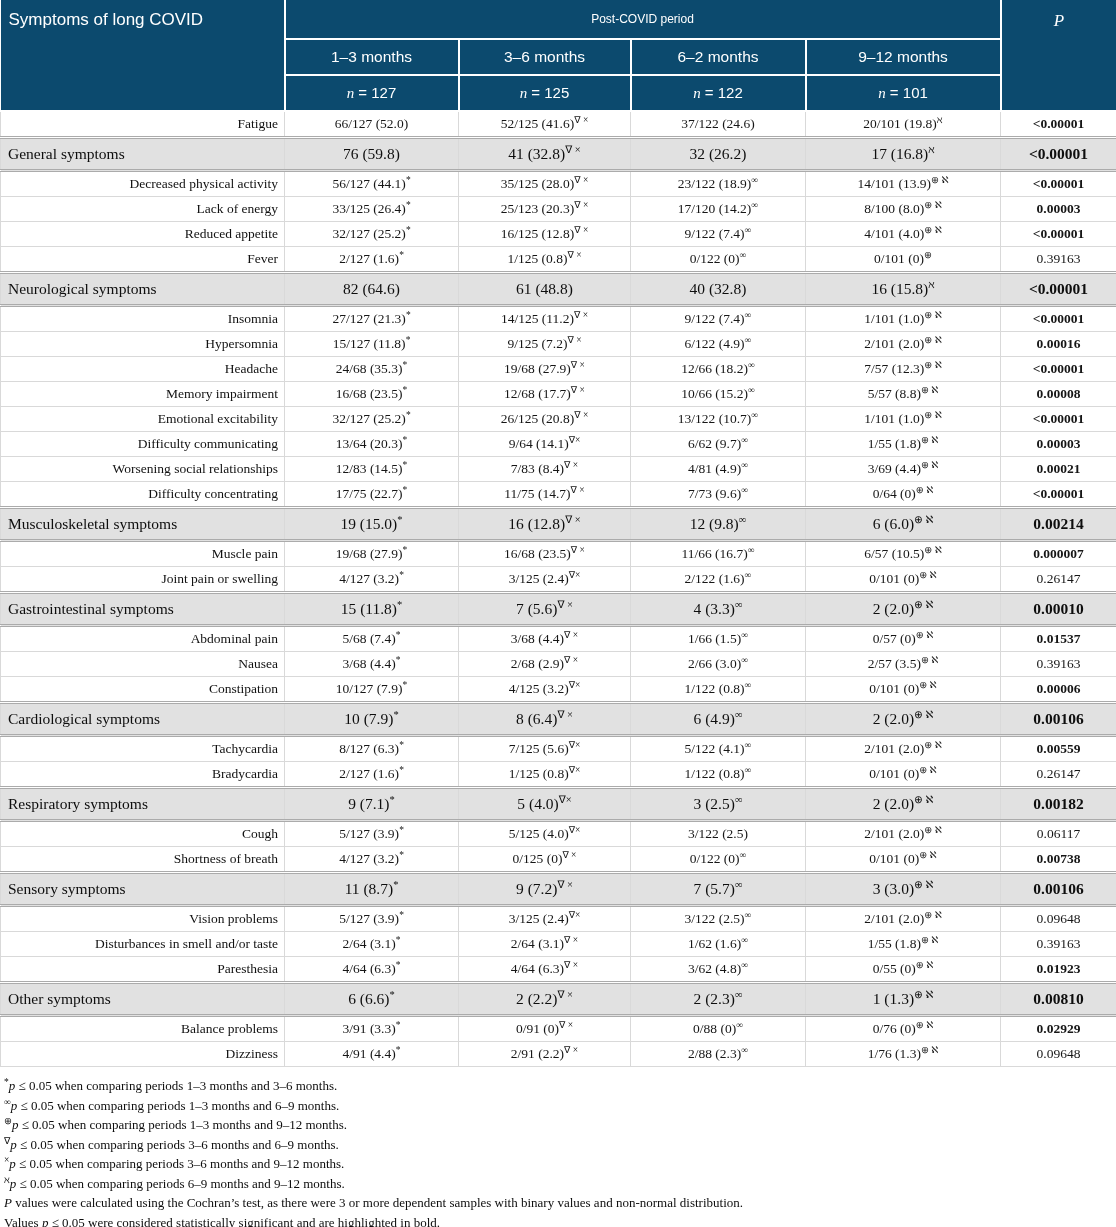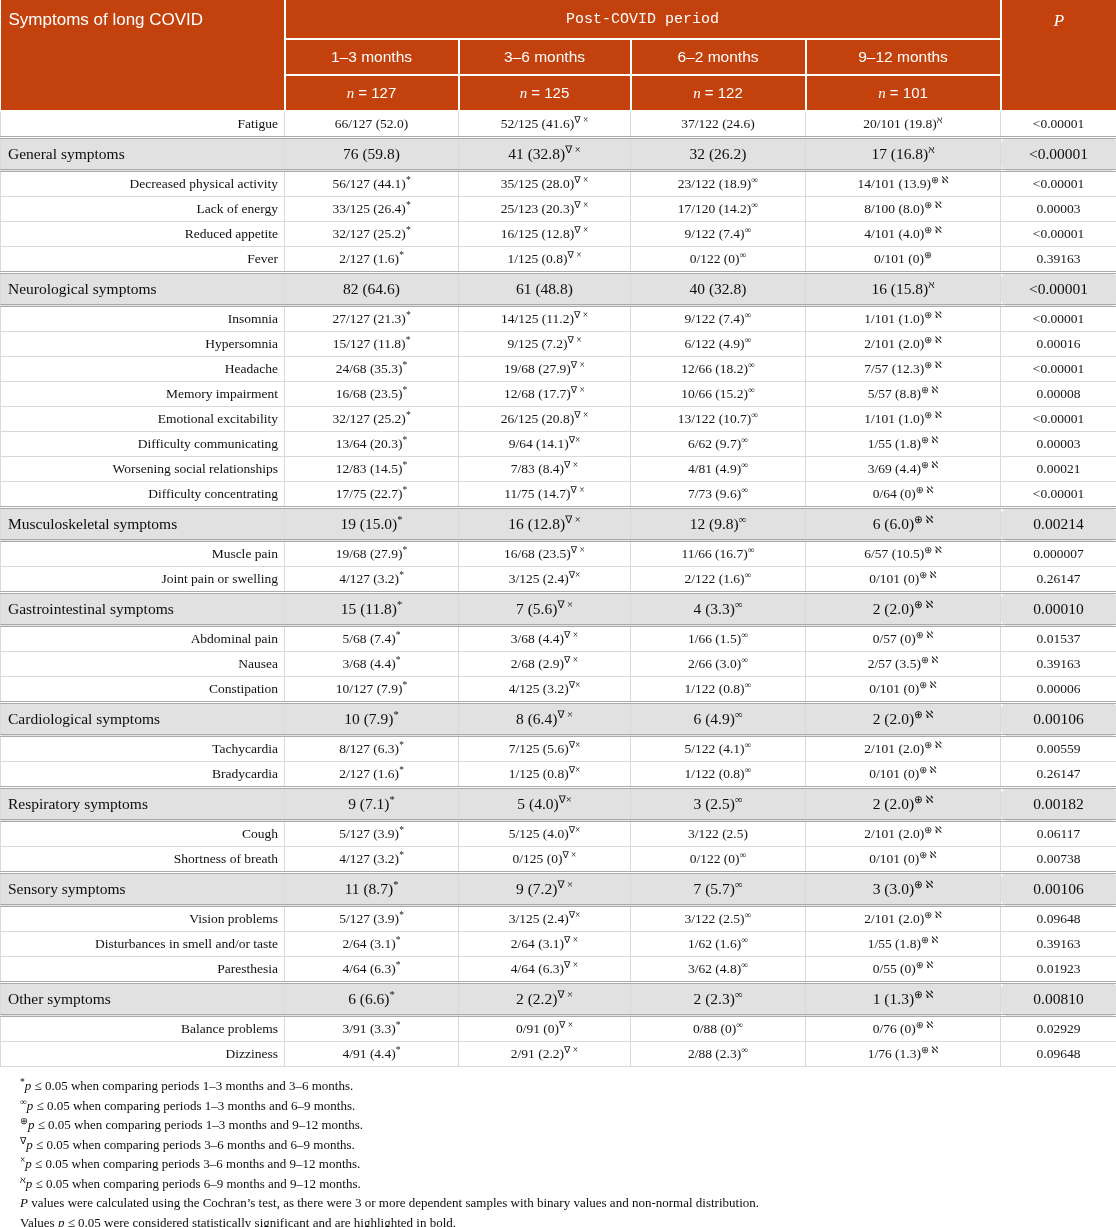--- a/index.html
+++ b/index.html
@@ -9,57 +9,57 @@
     color: #161616;
     -webkit-font-smoothing: antialiased;
   }
   table.symptoms {
     width: 1116px;
     border-collapse: collapse;
     table-layout: fixed;
   }
   
   thead th {
-    background: #c2410c;
+    background: #0c4a6e;
     color: #ffffff;
     font-family: "Liberation Sans", sans-serif;
     font-weight: 400;
     border: 2px solid #ffffff;
   }
   thead tr:first-child > th { border-top: 0; }
   th.col-symptoms { border-left: 0; text-align: left; vertical-align: top; padding: 10px 8px 0 8px; font-size: 17px; }
   th.col-p { border-right: 0; vertical-align: top; padding-top: 11px; font-size: 17px;
              font-family: "Liberation Serif", serif; font-style: italic; }
-  th.group-header { height: 36px; font-size: 15px; font-family: Liberation Mono, monospace; }
+  th.group-header { height: 36px; font-size: 12px; }
   th.period { height: 32px; font-size: 15.5px; }
   th.n-cell { height: 32px; font-size: 15px; }
   th.n-cell i { font-family: "Liberation Serif", serif; font-size: 15px; }
   
   tbody td {
     border: 1px solid #d9d9d9;
     padding: 2px 6px;
   }
   tr.data td { height: 20px; font-size: 13.5px; }
   tr.data td.label { text-align: right; padding-left: 17px; color: #111; }
   tr.section td {
     background: #e1e1e1;
     height: 26px;
     font-size: 15.5px;
     border-top: 3px double #ababab;
     border-bottom: 3px double #ababab;
     color: #0e0e0e;
   }
   tr.section td.label { text-align: left; padding-left: 7px; }
   td.val, td.pval { text-align: center; }
-  td.pval.bold, tr.section td.pval { font-weight: 400; border-radius: 6px; }
+  td.pval.bold, tr.section td.pval { font-weight: 700; }
   td sup { font-size: 9.5px; line-height: 0; }
   tr.section td sup { font-size: 10.5px; }
   
   .footnotes { padding: 9px 6px 10px 4px; }
-  .note { font-size: 13px; line-height: 19.5px; color: #0d0d0d; margin-left: 16px; }
+  .note { font-size: 13px; line-height: 19.5px; color: #0d0d0d; }
   .note sup { font-size: 9.5px; line-height: 0; }
 </style>
 </head>
 <body>
 
 <table class="symptoms">
   <colgroup>
     <col style="width:284px">
     <col style="width:174px">
     <col style="width:172px">

